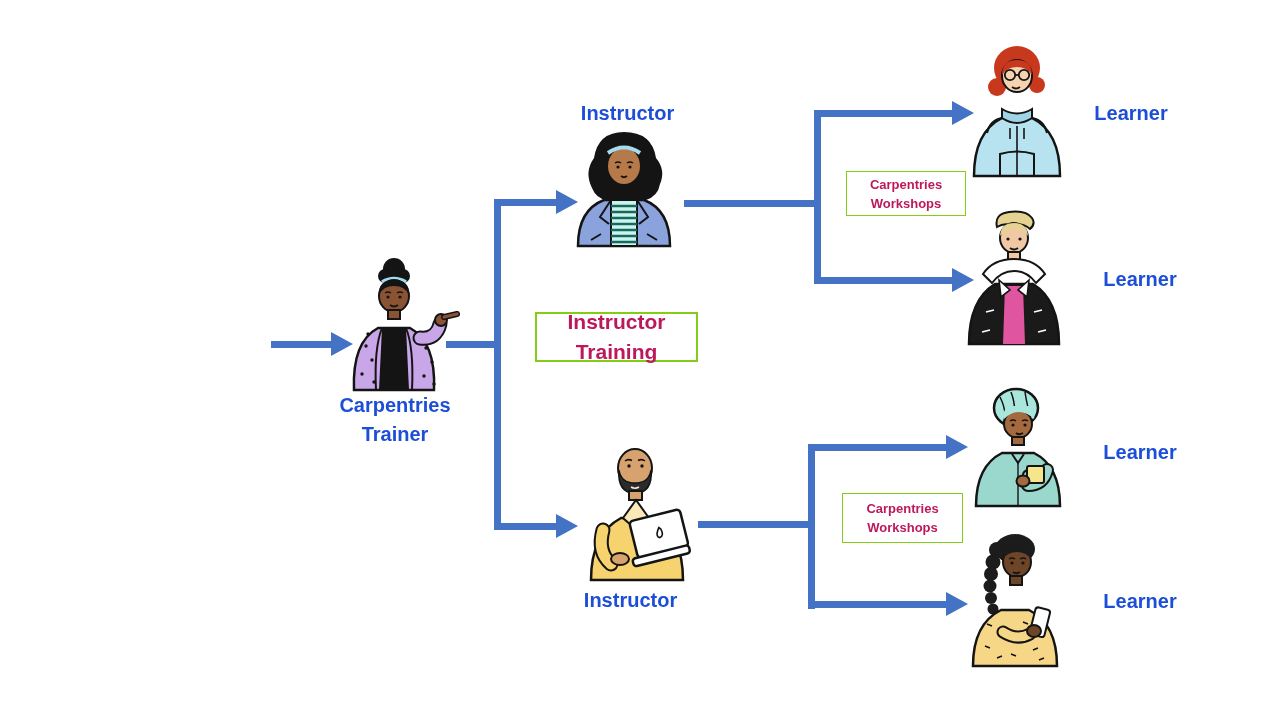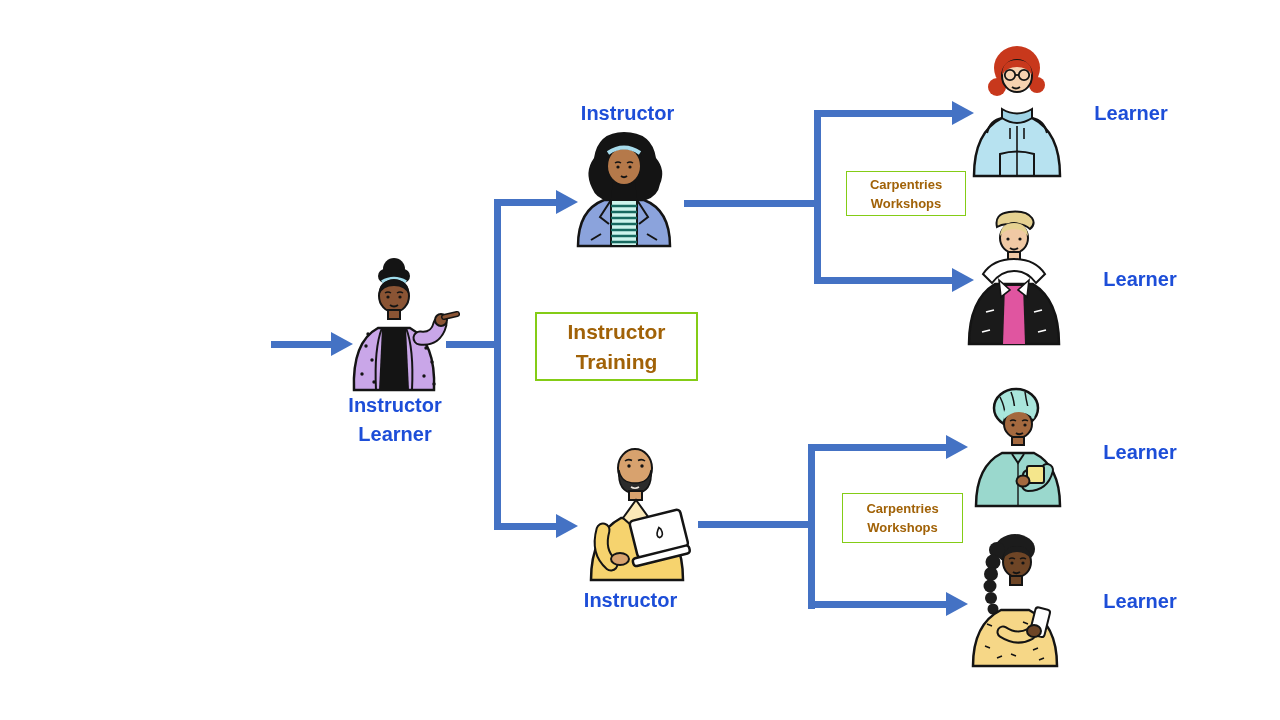--- a/index.html
+++ b/index.html
@@ -4,21 +4,21 @@
 <style>
   html,body{margin:0;padding:0;background:#fff;}
   .canvas{
     position:relative;width:1280px;height:720px;background:#ffffff;overflow:hidden;
     font-family:"Liberation Sans","DejaVu Sans",sans-serif;
   }
   
   .dbox{
     position:absolute;background:#ffffff;border:2px solid #84cc16;
     display:flex;align-items:center;justify-content:center;text-align:center;
-    color:#a16207;font-weight:700;box-sizing:border-box;
+    color:#be185d;font-weight:700;box-sizing:border-box;
   }
   .dbox.big{font-size:22px;line-height:31px;}
   .dbox.mid{font-size:21px;line-height:30px;}
   .dbox.small{border-width:1px;font-size:13px;line-height:19px;}
   
   .nlabel{
     position:absolute;color:#1d4ed8;font-weight:700;font-size:20px;line-height:29px;
     text-align:center;
   }
   .nlabel.left{text-align:center;}
@@ -59,33 +59,33 @@
   <div class="ahead" style="left:952px;top:268px;"></div>
 
   <div class="hline" style="left:698px;top:521px;width:114px;"></div>
   <div class="vline" style="left:808px;top:444px;height:165px;"></div>
   <div class="hline" style="left:808px;top:444px;width:140px;"></div>
   <div class="ahead" style="left:946px;top:435px;"></div>
   <div class="hline" style="left:808px;top:601px;width:140px;"></div>
   <div class="ahead" style="left:946px;top:592px;"></div>
 
 
-  <div class="dbox mid" style="left:535px;top:312px;width:163px;height:69px;padding:12px 14px;justify-content:flex-end;">
+  <div class="dbox mid" style="left:535px;top:312px;width:163px;height:50px;padding:12px 14px;justify-content:flex-end;">
     <span>Instructor Training</span>
   </div>
 
   <div class="dbox small" style="left:846px;top:171px;width:120px;height:45px;padding:2px 10px;">
     <span>Carpentries Workshops</span>
   </div>
 
   <div class="dbox small" style="left:842px;top:493px;width:121px;height:50px;padding:2px 10px;">
     <span>Carpentries Workshops</span>
   </div>
 
-  <div class="nlabel" style="left:325px;top:391px;width:140px;">Instructor Learner</div>
+  <div class="nlabel" style="left:325px;top:391px;width:140px;">Carpentries Trainer</div>
   <div class="nlabel" style="left:560px;top:99px;width:135px;">Instructor</div>
   <div class="nlabel" style="left:563px;top:586px;width:135px;">Instructor</div>
   <div class="nlabel left" style="left:1081px;top:99px;width:100px;">Learner</div>
   <div class="nlabel left" style="left:1090px;top:265px;width:100px;">Learner</div>
   <div class="nlabel left" style="left:1090px;top:438px;width:100px;">Learner</div>
   <div class="nlabel left" style="left:1090px;top:587px;width:100px;">Learner</div>
 
   <div class="fig" style="left:338px;top:256px;width:122px;height:136px;">
     <svg viewBox="0 0 122 136">
       <circle cx="56" cy="13" r="11" fill="#141414"></circle>

